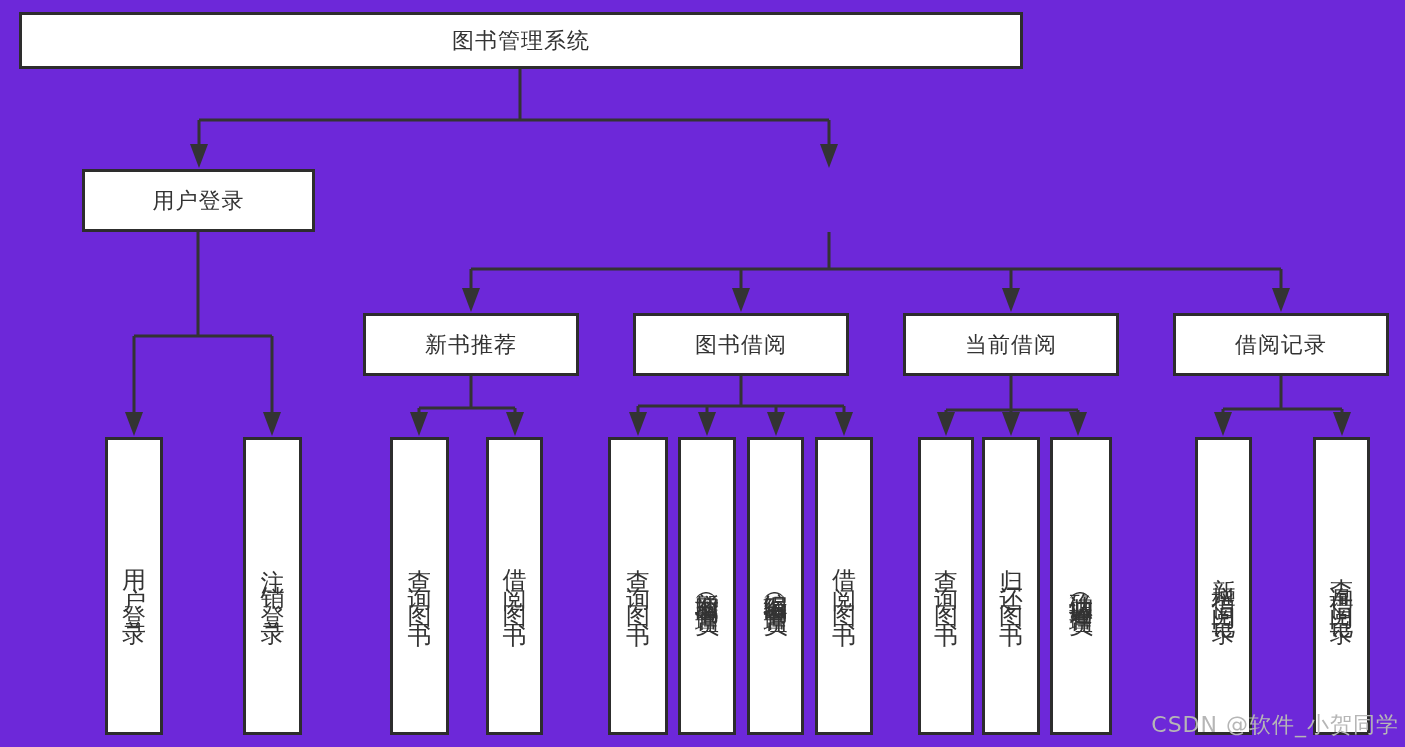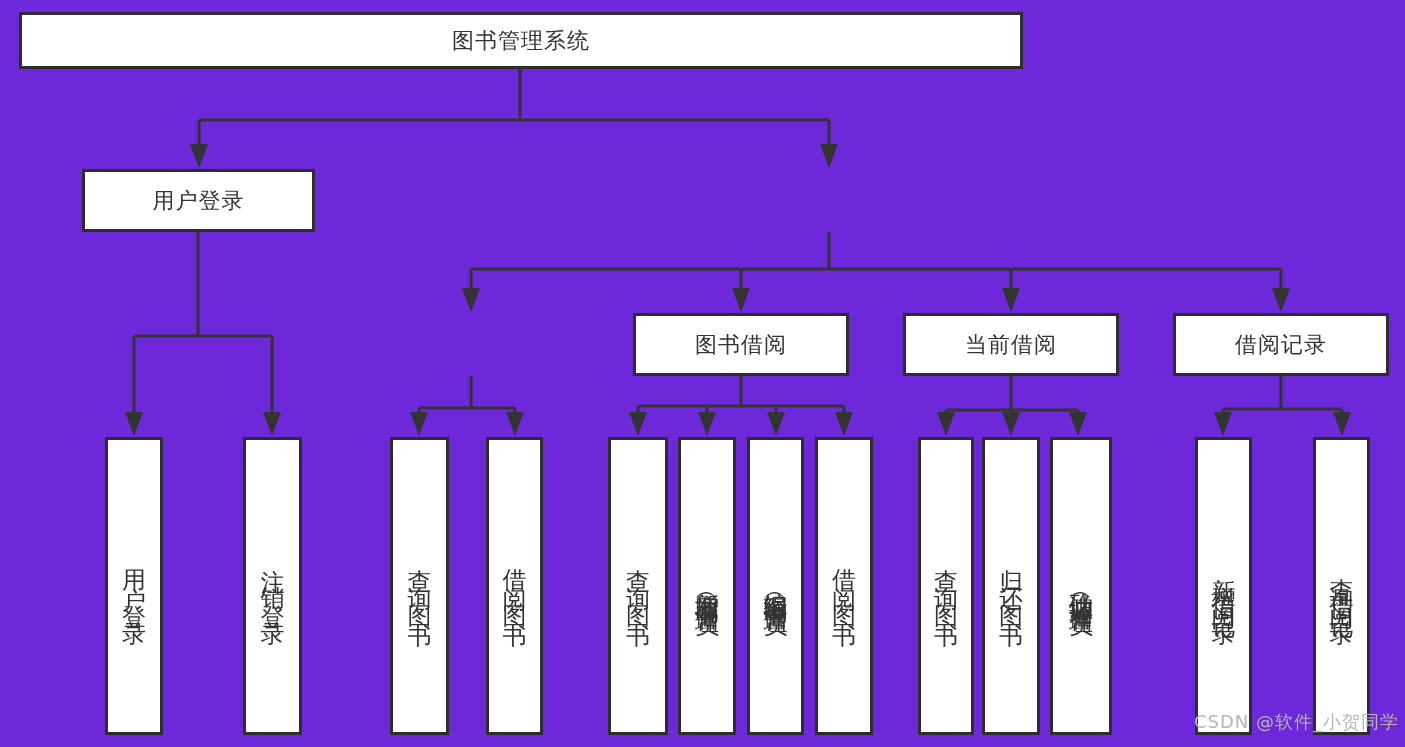--- a/index.html
+++ b/index.html
@@ -14,21 +14,21 @@
   }
   .hnode{font-size:22px;letter-spacing:1px;}
   .leaf .lbl{
     writing-mode:vertical-rl;text-orientation:mixed;
     font-size:24px;line-height:1;
   }
   .sp-wide{letter-spacing:18px;}
   .sp-mid{letter-spacing:9px;}
   .sp-tight{letter-spacing:3px;}
   .watermark{
-    position:absolute;right:6px;top:710px;font-size:18px;color:#b6b6b6;
+    position:absolute;right:6px;top:710px;font-size:22px;color:#b6b6b6;
     letter-spacing:1px;white-space:nowrap;
   }
 </style>
 </head>
 <body>
 
 <div class="stage">
 
   <svg class="lines" width="1405" height="747" viewBox="0 0 1405 747">
     <path fill="none" stroke="#333333" stroke-width="3" d="
@@ -63,20 +63,23 @@
   </svg>
 
   <div class="node hnode" style="left:19px;top:12px;width:1004px;height:57px">
     <span>图书管理系统</span>
   </div>
 
   <div class="node hnode" style="left:82px;top:169px;width:233px;height:63px">
     <span>用户登录</span>
   </div>
 
+  <div class="node hnode" style="left:363px;top:313px;width:216px;height:63px">
+    <span>新书推荐</span>
+  </div>
   <div class="node hnode" style="left:633px;top:313px;width:216px;height:63px">
     <span>图书借阅</span>
   </div>
   <div class="node hnode" style="left:903px;top:313px;width:216px;height:63px">
     <span>当前借阅</span>
   </div>
   <div class="node hnode" style="left:1173px;top:313px;width:216px;height:63px">
     <span>借阅记录</span>
   </div>
 

